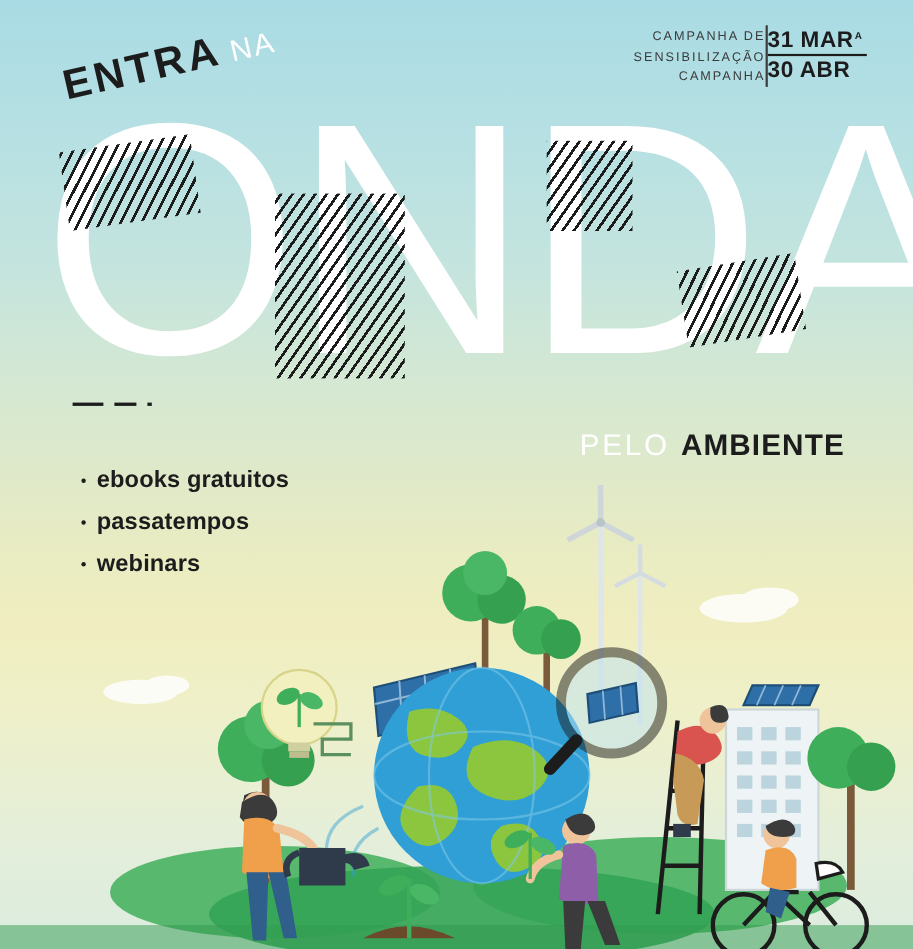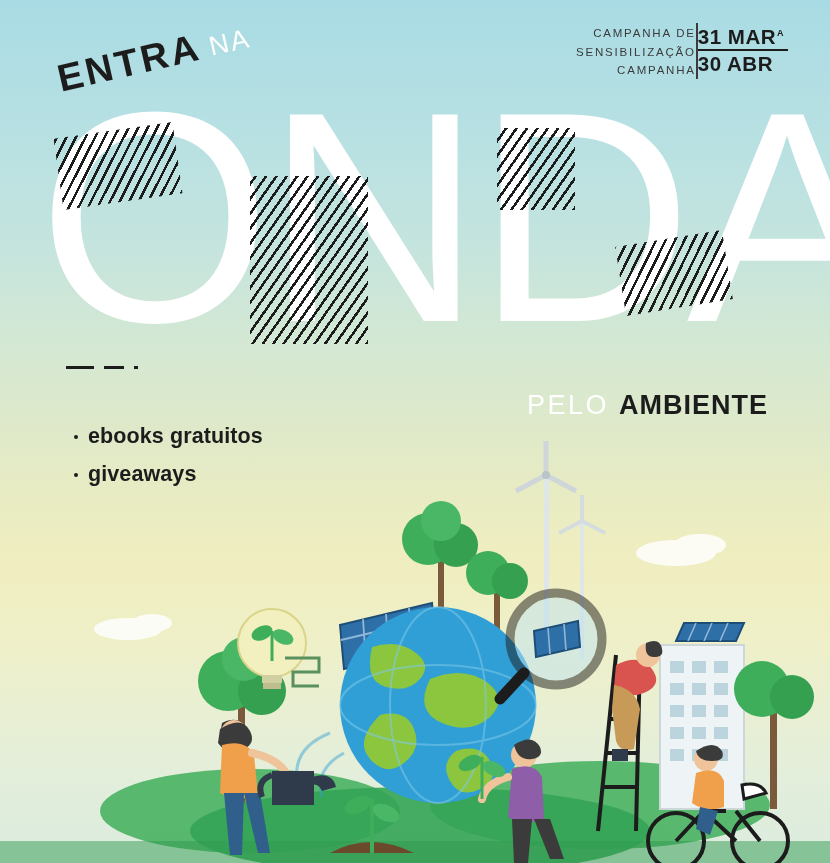--- a/index.html
+++ b/index.html
@@ -243,21 +243,22 @@
   </div>
 
   <div class="dashes">
     <div class="dash-lg"></div>
     <div class="dash-md"></div>
     <div class="dash-sm"></div>
   </div>
 
   <ul class="bullets">
     <li>ebooks gratuitos</li>
-    <li>giveaways</li>
+    <li>passatempos</li>
+    <li>webinars</li>
   </ul>
 
   <svg class="illo" viewBox="0 0 830 430">
 
     <g fill="#ffffff" opacity="0.85">
       <ellipse cx="676" cy="120" rx="40" ry="13"></ellipse>
       <ellipse cx="700" cy="112" rx="26" ry="11"></ellipse>
       <ellipse cx="128" cy="196" rx="34" ry="11"></ellipse>
       <ellipse cx="152" cy="190" rx="20" ry="9"></ellipse>
     </g>

